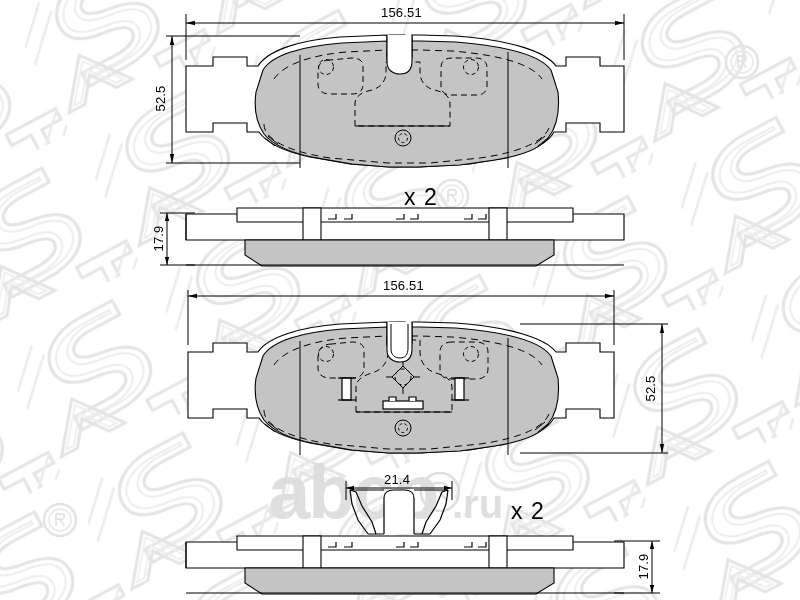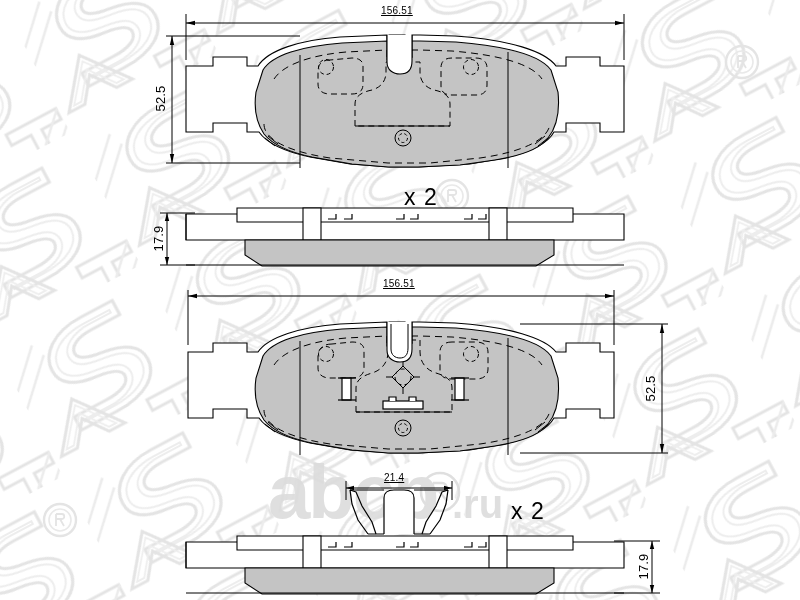--- a/index.html
+++ b/index.html
@@ -14,21 +14,21 @@
     overflow:hidden;
   }
   #stage svg{display:block;}
   .lbl{
     position:absolute;
     font-family:"Liberation Sans", sans-serif;
     color:#000;
     white-space:nowrap;
     line-height:1;
   }
-  .dim{font-size:10px;letter-spacing:.2px;text-decoration:underline;}
+  .dim{font-size:13px;letter-spacing:.2px;}
   .dimv{font-size:13px;letter-spacing:.2px;transform-origin:50% 50%;}
   .qty{font-size:23px;letter-spacing:1px;margin-left:21px;}
 </style>
 </head>
 <body>
 
 <div id="stage">
 
   <svg width="800" height="600" viewBox="0 0 800 600">
     <defs>

